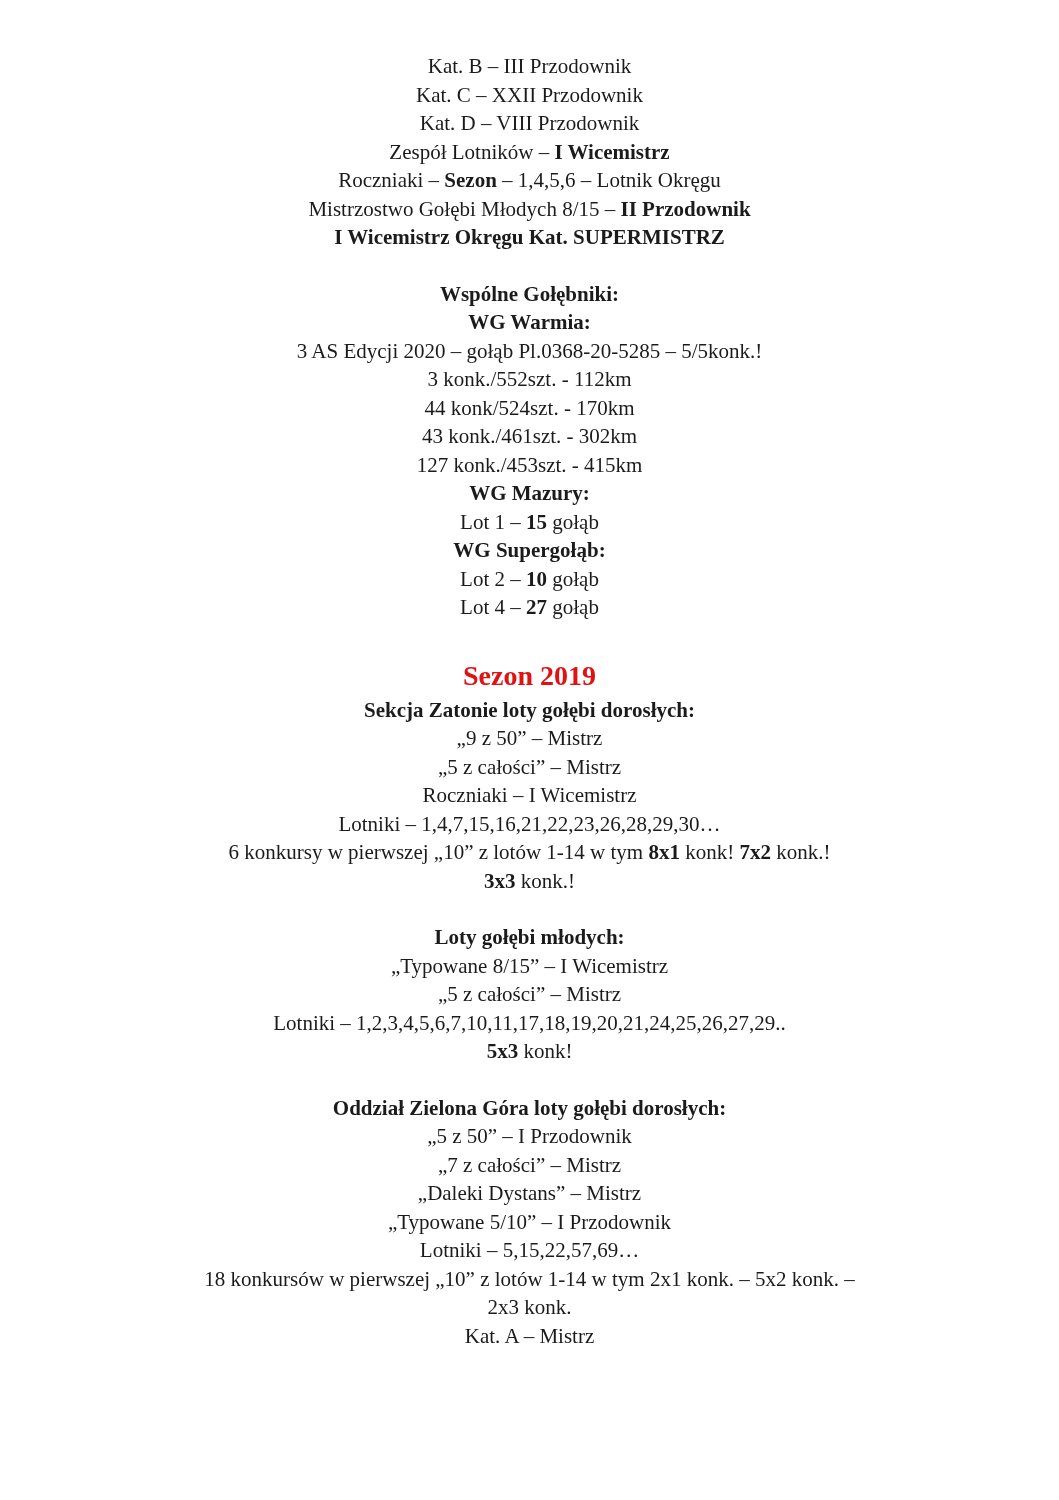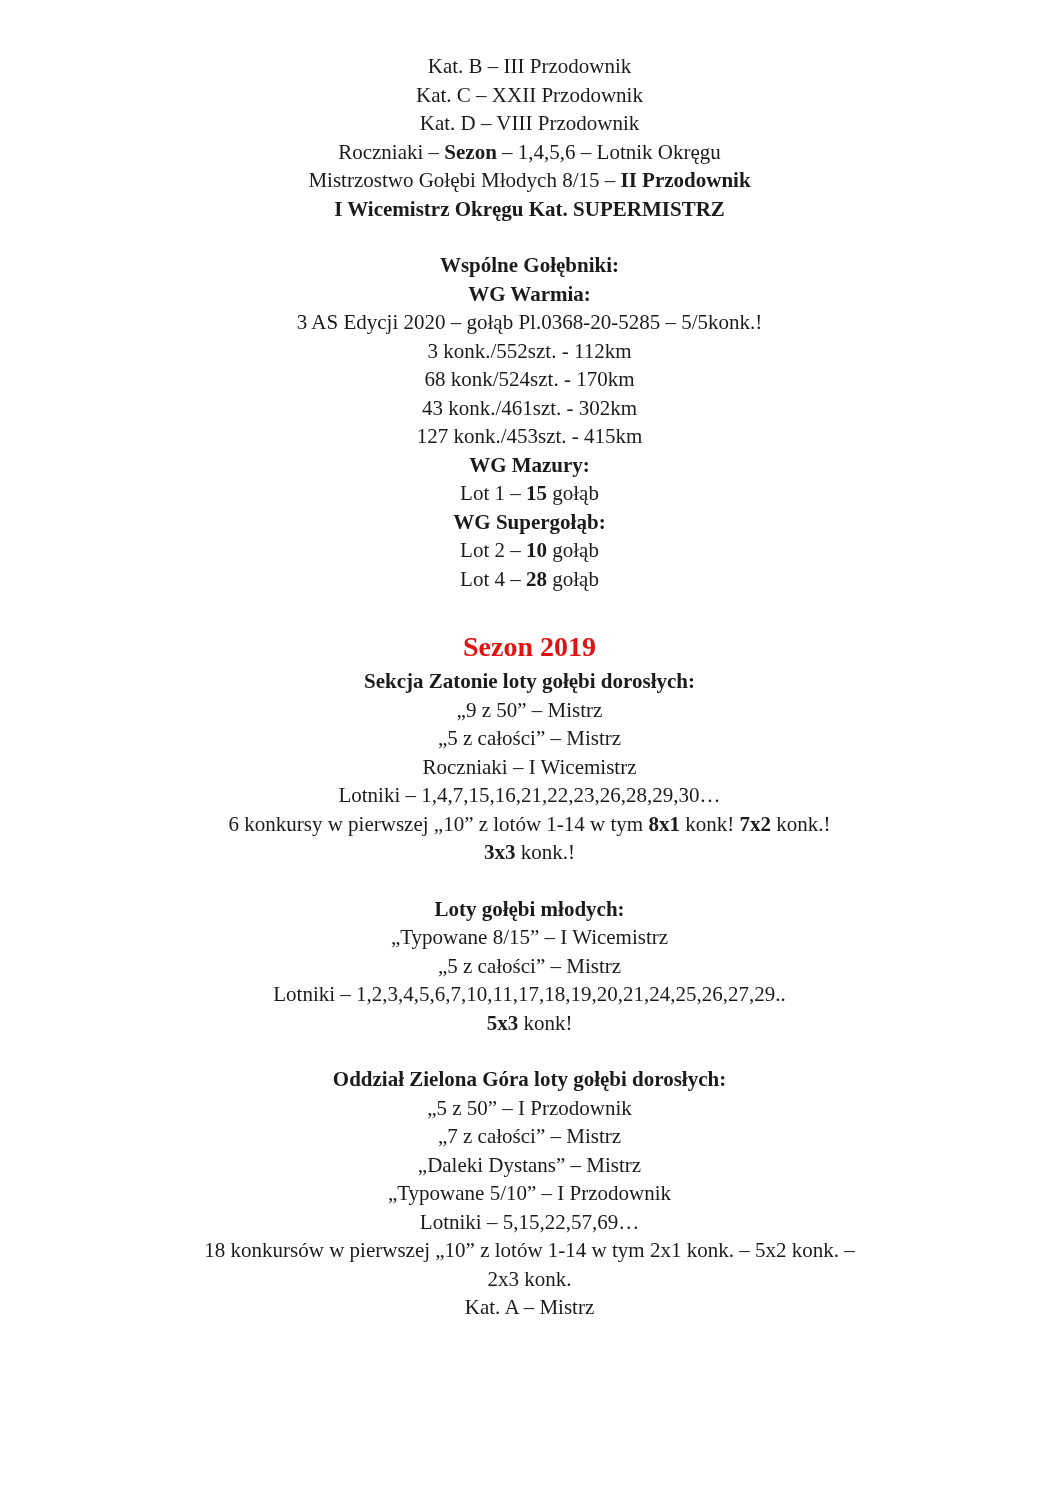--- a/index.html
+++ b/index.html
@@ -40,37 +40,38 @@
 </style>
 </head>
 <body>
 
 <div class="page">
   <div>
       <div class="section">
         <p class="line"><span class="seg">Kat. B – III Przodownik</span></p>
         <p class="line"><span class="seg">Kat. C – XXII Przodownik</span></p>
         <p class="line"><span class="seg">Kat. D – VIII Przodownik</span></p>
+        <p class="line"><span class="seg">Zespół Lotników – </span><span class="seg b">I Wicemistrz</span></p>
         <p class="line"><span class="seg">Roczniaki – </span><span class="seg b">Sezon</span><span class="seg"> – 1,4,5,6 – Lotnik Okręgu</span></p>
         <p class="line"><span class="seg">Mistrzostwo Gołębi Młodych 8/15 – </span><span class="seg b">II Przodownik</span></p>
         <p class="line"><span class="seg b">I Wicemistrz Okręgu Kat. SUPERMISTRZ</span></p>
       </div>
       <div class="section">
         <p class="line"><span class="seg b">Wspólne Gołębniki:</span></p>
         <p class="line"><span class="seg b">WG Warmia:</span></p>
         <p class="line"><span class="seg">3 AS Edycji 2020 – gołąb Pl.0368-20-5285 – 5/5konk.!</span></p>
         <p class="line"><span class="seg">3 konk./552szt. - 112km</span></p>
-        <p class="line"><span class="seg">68 konk/524szt. - 170km</span></p>
+        <p class="line"><span class="seg">44 konk/524szt. - 170km</span></p>
         <p class="line"><span class="seg">43 konk./461szt. - 302km</span></p>
         <p class="line"><span class="seg">127 konk./453szt. - 415km</span></p>
         <p class="line"><span class="seg b">WG Mazury:</span></p>
         <p class="line"><span class="seg">Lot 1 – </span><span class="seg b">15</span><span class="seg"> gołąb</span></p>
         <p class="line"><span class="seg b">WG Supergołąb:</span></p>
         <p class="line"><span class="seg">Lot 2 – </span><span class="seg b">10</span><span class="seg"> gołąb</span></p>
-        <p class="line"><span class="seg">Lot 4 – </span><span class="seg b">28</span><span class="seg"> gołąb</span></p>
+        <p class="line"><span class="seg">Lot 4 – </span><span class="seg b">27</span><span class="seg"> gołąb</span></p>
       </div>
       <div class="section">
         <p class="line heading"><span class="seg">Sezon 2019</span></p>
         <p class="line"><span class="seg b">Sekcja Zatonie loty gołębi dorosłych:</span></p>
         <p class="line"><span class="seg">„9 z 50” – Mistrz</span></p>
         <p class="line"><span class="seg">„5 z całości” – Mistrz</span></p>
         <p class="line"><span class="seg">Roczniaki – I Wicemistrz</span></p>
         <p class="line"><span class="seg">Lotniki – 1,4,7,15,16,21,22,23,26,28,29,30…</span></p>
         <p class="line"><span class="seg">6 konkursy w pierwszej „10” z lotów 1-14 w tym </span><span class="seg b">8x1</span><span class="seg"> konk! </span><span class="seg b">7x2</span><span class="seg"> konk.!</span></p>
         <p class="line"><span class="seg b">3x3</span><span class="seg"> konk.!</span></p>

